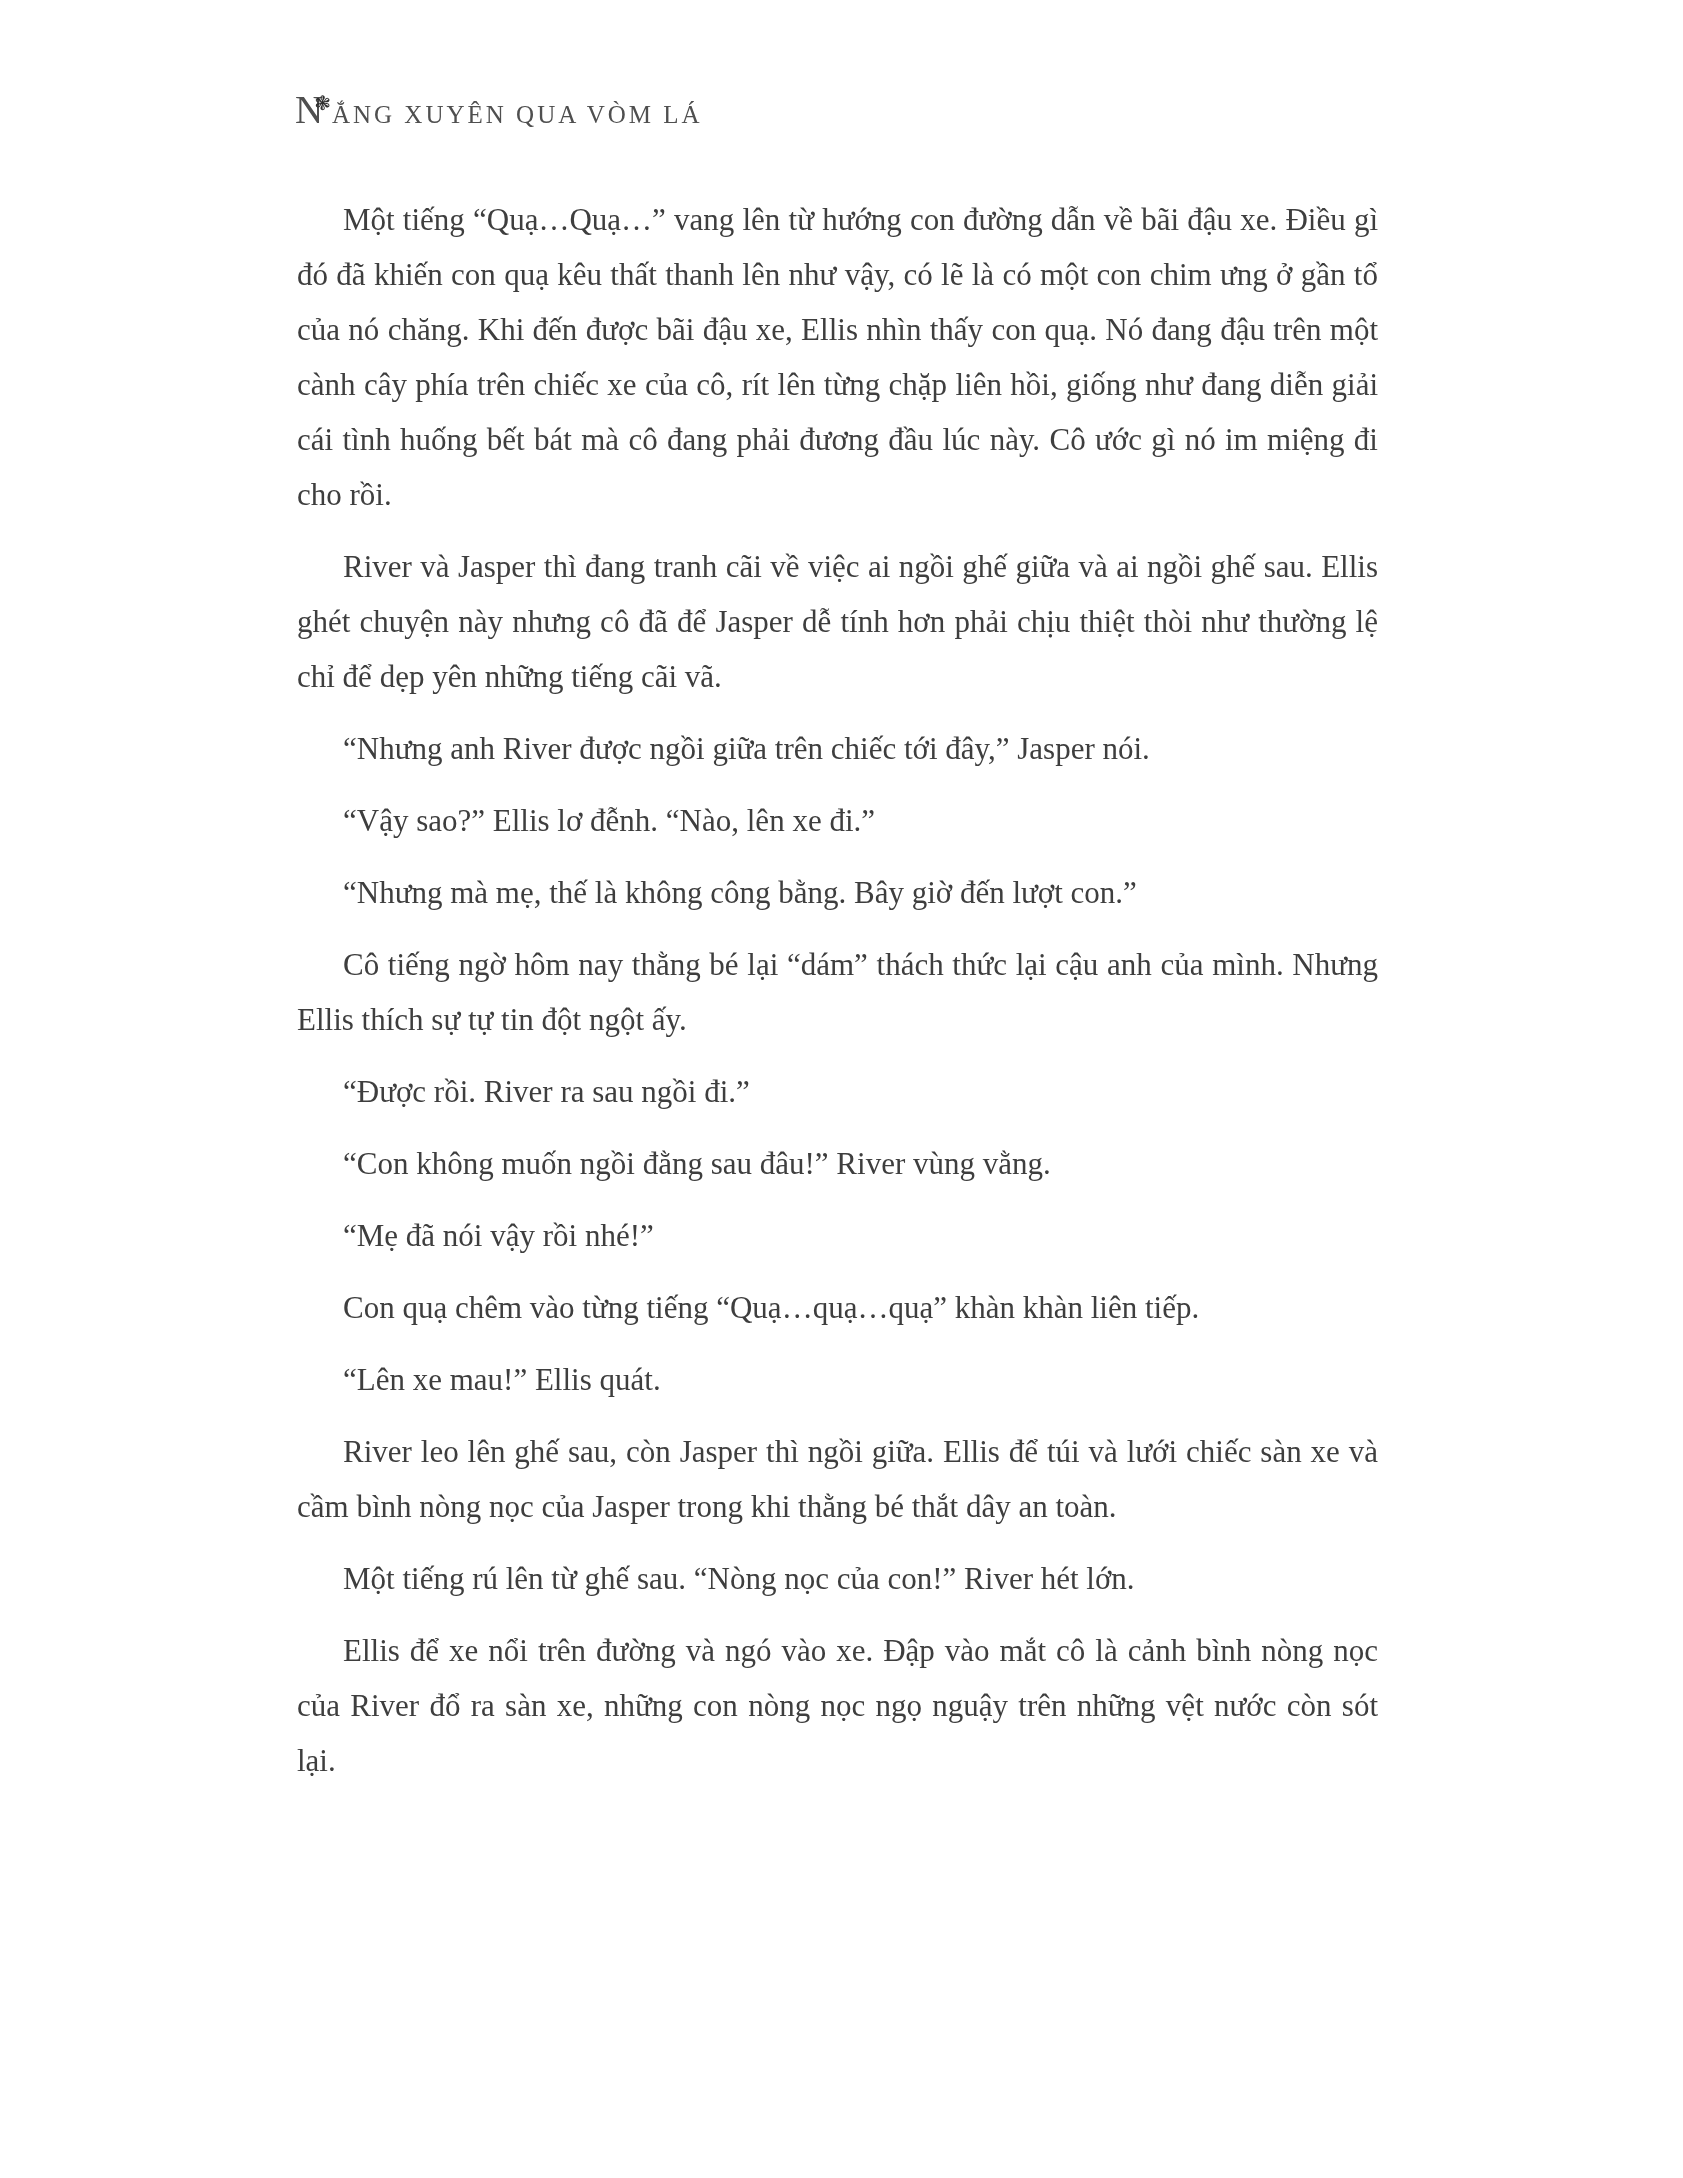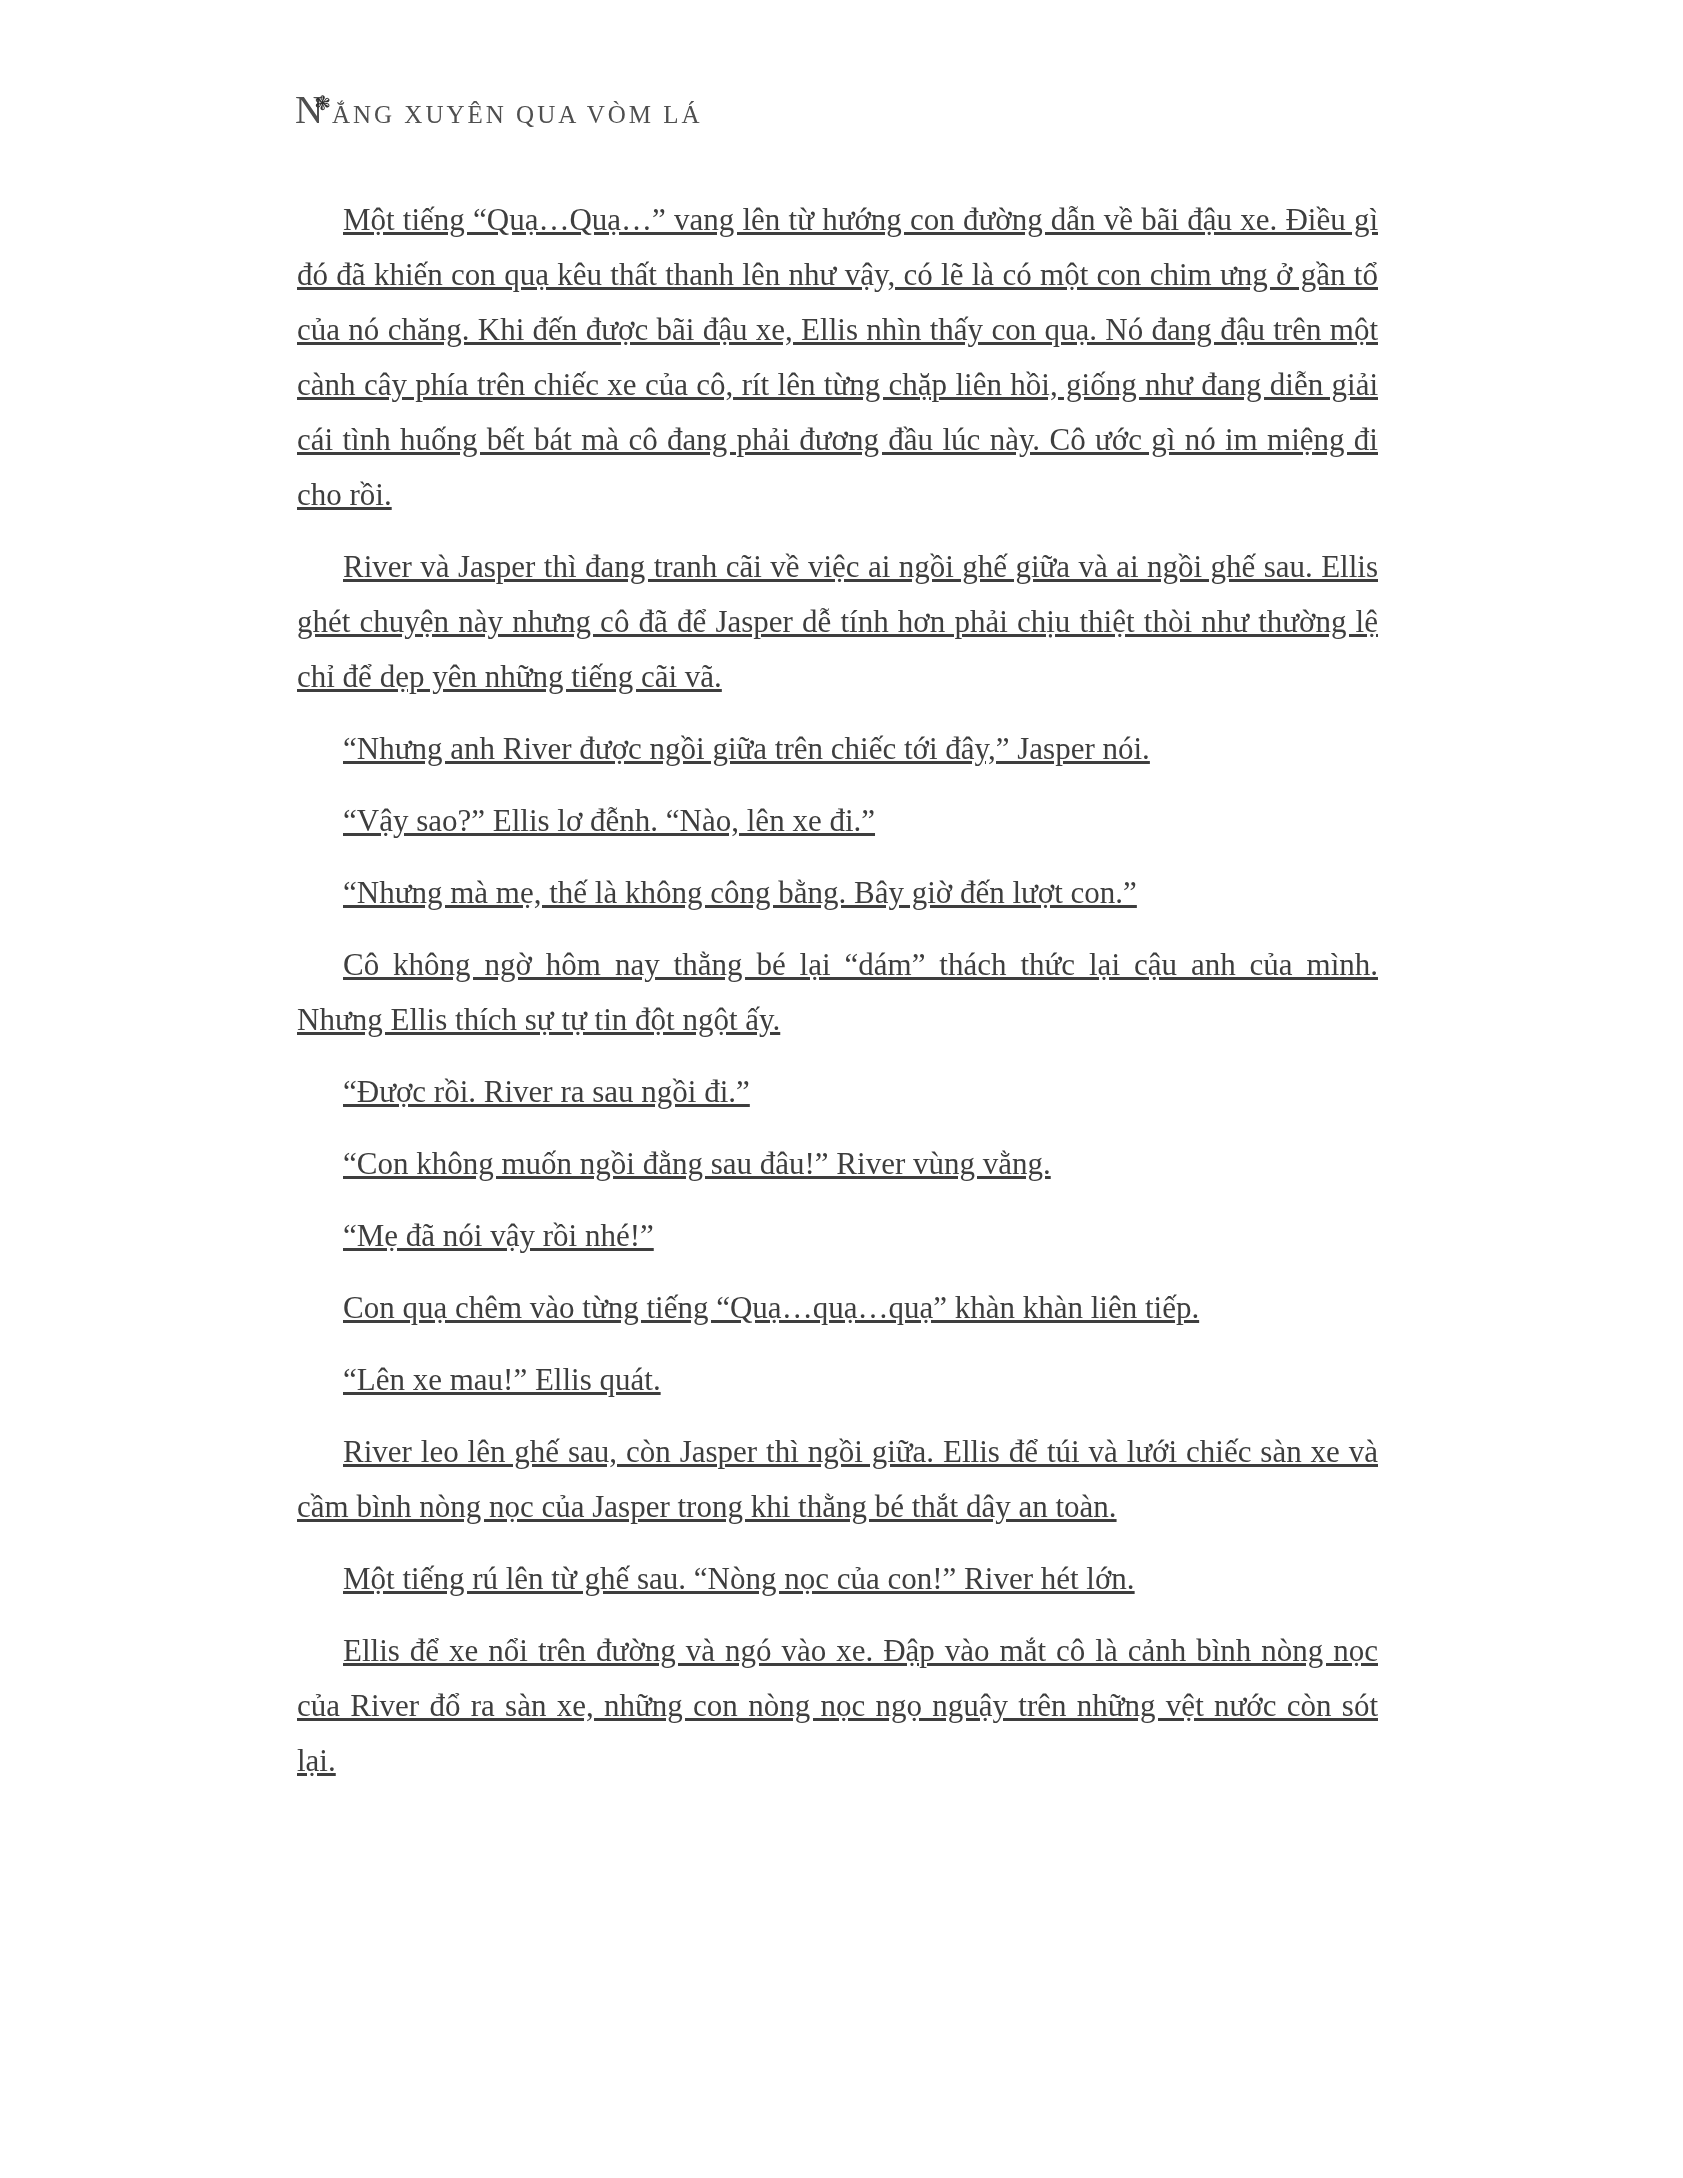--- a/index.html
+++ b/index.html
@@ -45,21 +45,20 @@
     top: 192px;
     left: 297px;
     width: 1081px;
     font-size: 31px;
     line-height: 55px;
     text-align: justify;
   }
   .body-text p {
     text-indent: 46px;
     margin-bottom: 17px;
-    text-decoration: underline;
   }
   .page-number {
     position: absolute;
     top: 2006px;
     left: 297px;
     width: 1081px;
     text-align: left;
     font-size: 27px;
     color: #454545;
   }
@@ -72,21 +71,21 @@
   <div class="running-header">
     <span class="initial">N</span><span class="ornament">❃</span><span>ẮNG XUYÊN QUA VÒM LÁ</span>
   </div>
 
   <div class="body-text">
     <p>Một tiếng “Quạ…Quạ…” vang lên từ hướng con đường dẫn về bãi đậu xe. Điều gì đó đã khiến con quạ kêu thất thanh lên như vậy, có lẽ là có một con chim ưng ở gần tổ của nó chăng. Khi đến được bãi đậu xe, Ellis nhìn thấy con quạ. Nó đang đậu trên một cành cây phía trên chiếc xe của cô, rít lên từng chặp liên hồi, giống như đang diễn giải cái tình huống bết bát mà cô đang phải đương đầu lúc này. Cô ước gì nó im miệng đi cho rồi.</p>
     <p>River và Jasper thì đang tranh cãi về việc ai ngồi ghế giữa và ai ngồi ghế sau. Ellis ghét chuyện này nhưng cô đã để Jasper dễ tính hơn phải chịu thiệt thòi như thường lệ chỉ để dẹp yên những tiếng cãi vã.</p>
     <p>“Nhưng anh River được ngồi giữa trên chiếc tới đây,” Jasper nói.</p>
     <p>“Vậy sao?” Ellis lơ đễnh. “Nào, lên xe đi.”</p>
     <p>“Nhưng mà mẹ, thế là không công bằng. Bây giờ đến lượt con.”</p>
-    <p>Cô không ngờ hôm nay thằng bé lại “dám” thách thức lại cậu anh của mình. Nhưng Ellis thích sự tự tin đột ngột ấy.</p>
+    <p>Cô tiếng ngờ hôm nay thằng bé lại “dám” thách thức lại cậu anh của mình. Nhưng Ellis thích sự tự tin đột ngột ấy.</p>
     <p>“Được rồi. River ra sau ngồi đi.”</p>
     <p>“Con không muốn ngồi đằng sau đâu!” River vùng vằng.</p>
     <p>“Mẹ đã nói vậy rồi nhé!”</p>
     <p>Con quạ chêm vào từng tiếng “Quạ…quạ…quạ” khàn khàn liên tiếp.</p>
     <p>“Lên xe mau!” Ellis quát.</p>
     <p>River leo lên ghế sau, còn Jasper thì ngồi giữa. Ellis để túi và lưới chiếc sàn xe và cầm bình nòng nọc của Jasper trong khi thằng bé thắt dây an toàn.</p>
     <p>Một tiếng rú lên từ ghế sau. “Nòng nọc của con!” River hét lớn.</p>
     <p>Ellis để xe nổi trên đường và ngó vào xe. Đập vào mắt cô là cảnh bình nòng nọc của River đổ ra sàn xe, những con nòng nọc ngọ nguậy trên những vệt nước còn sót lại.</p>
   </div>
 

